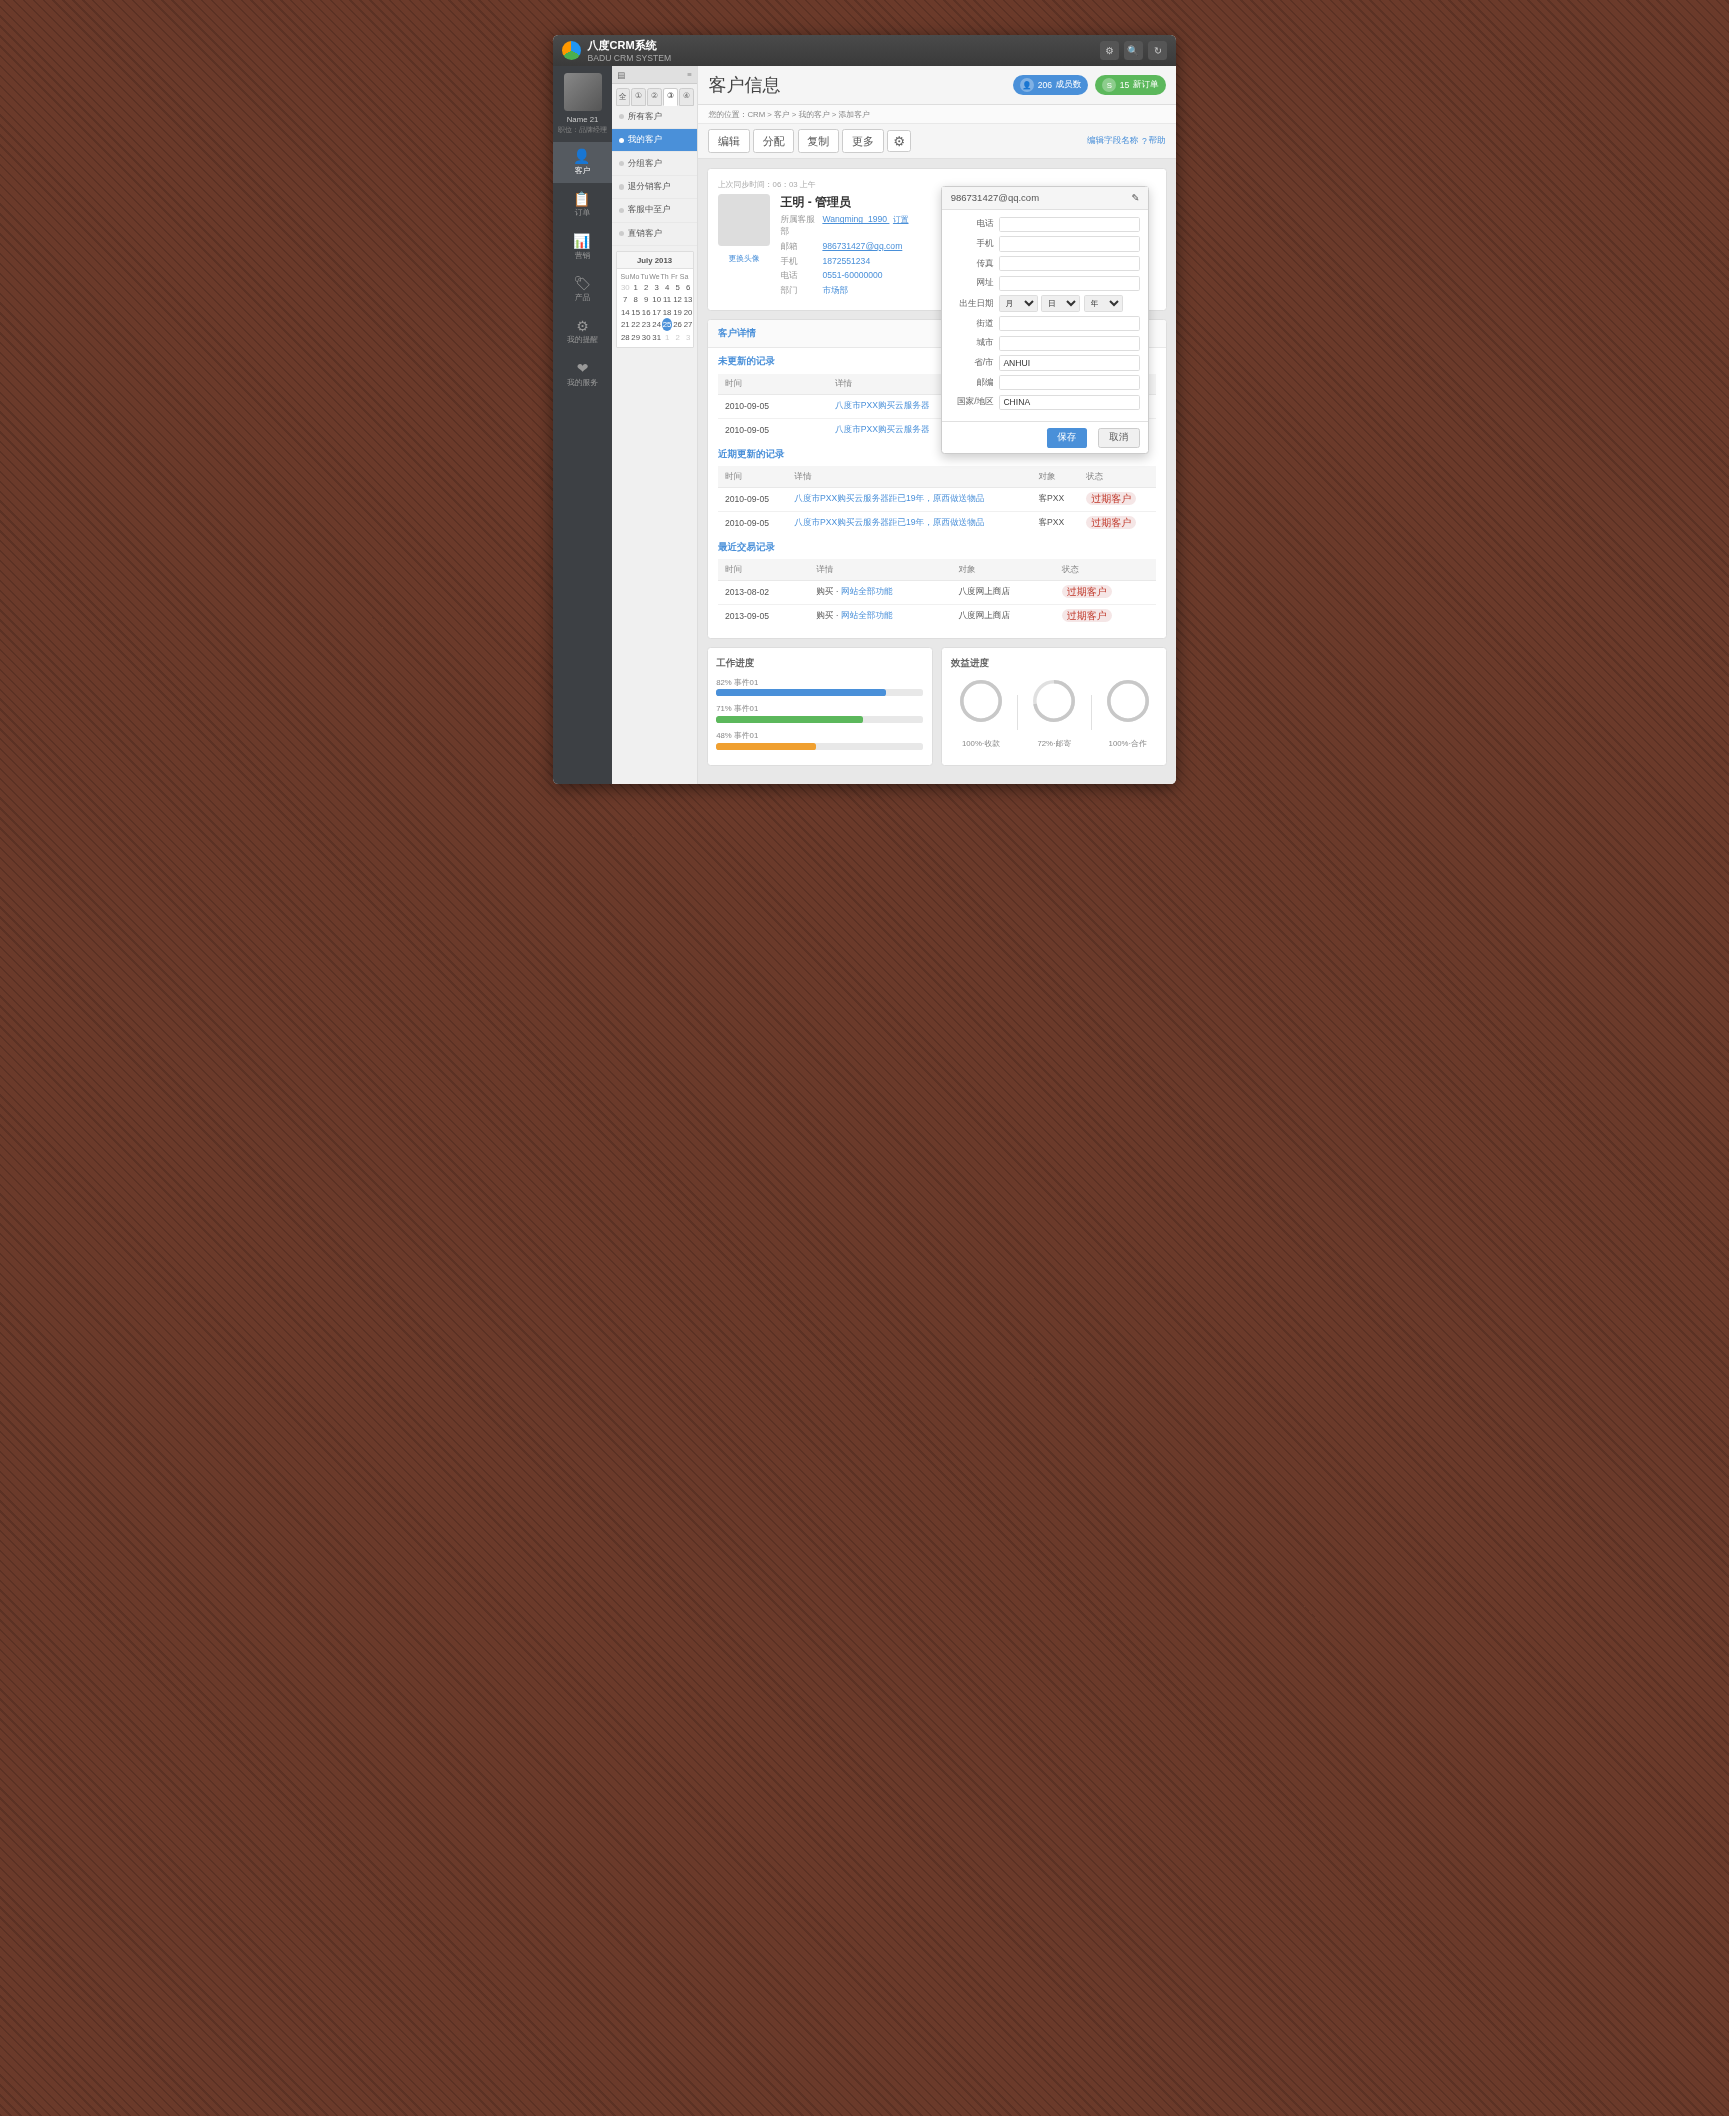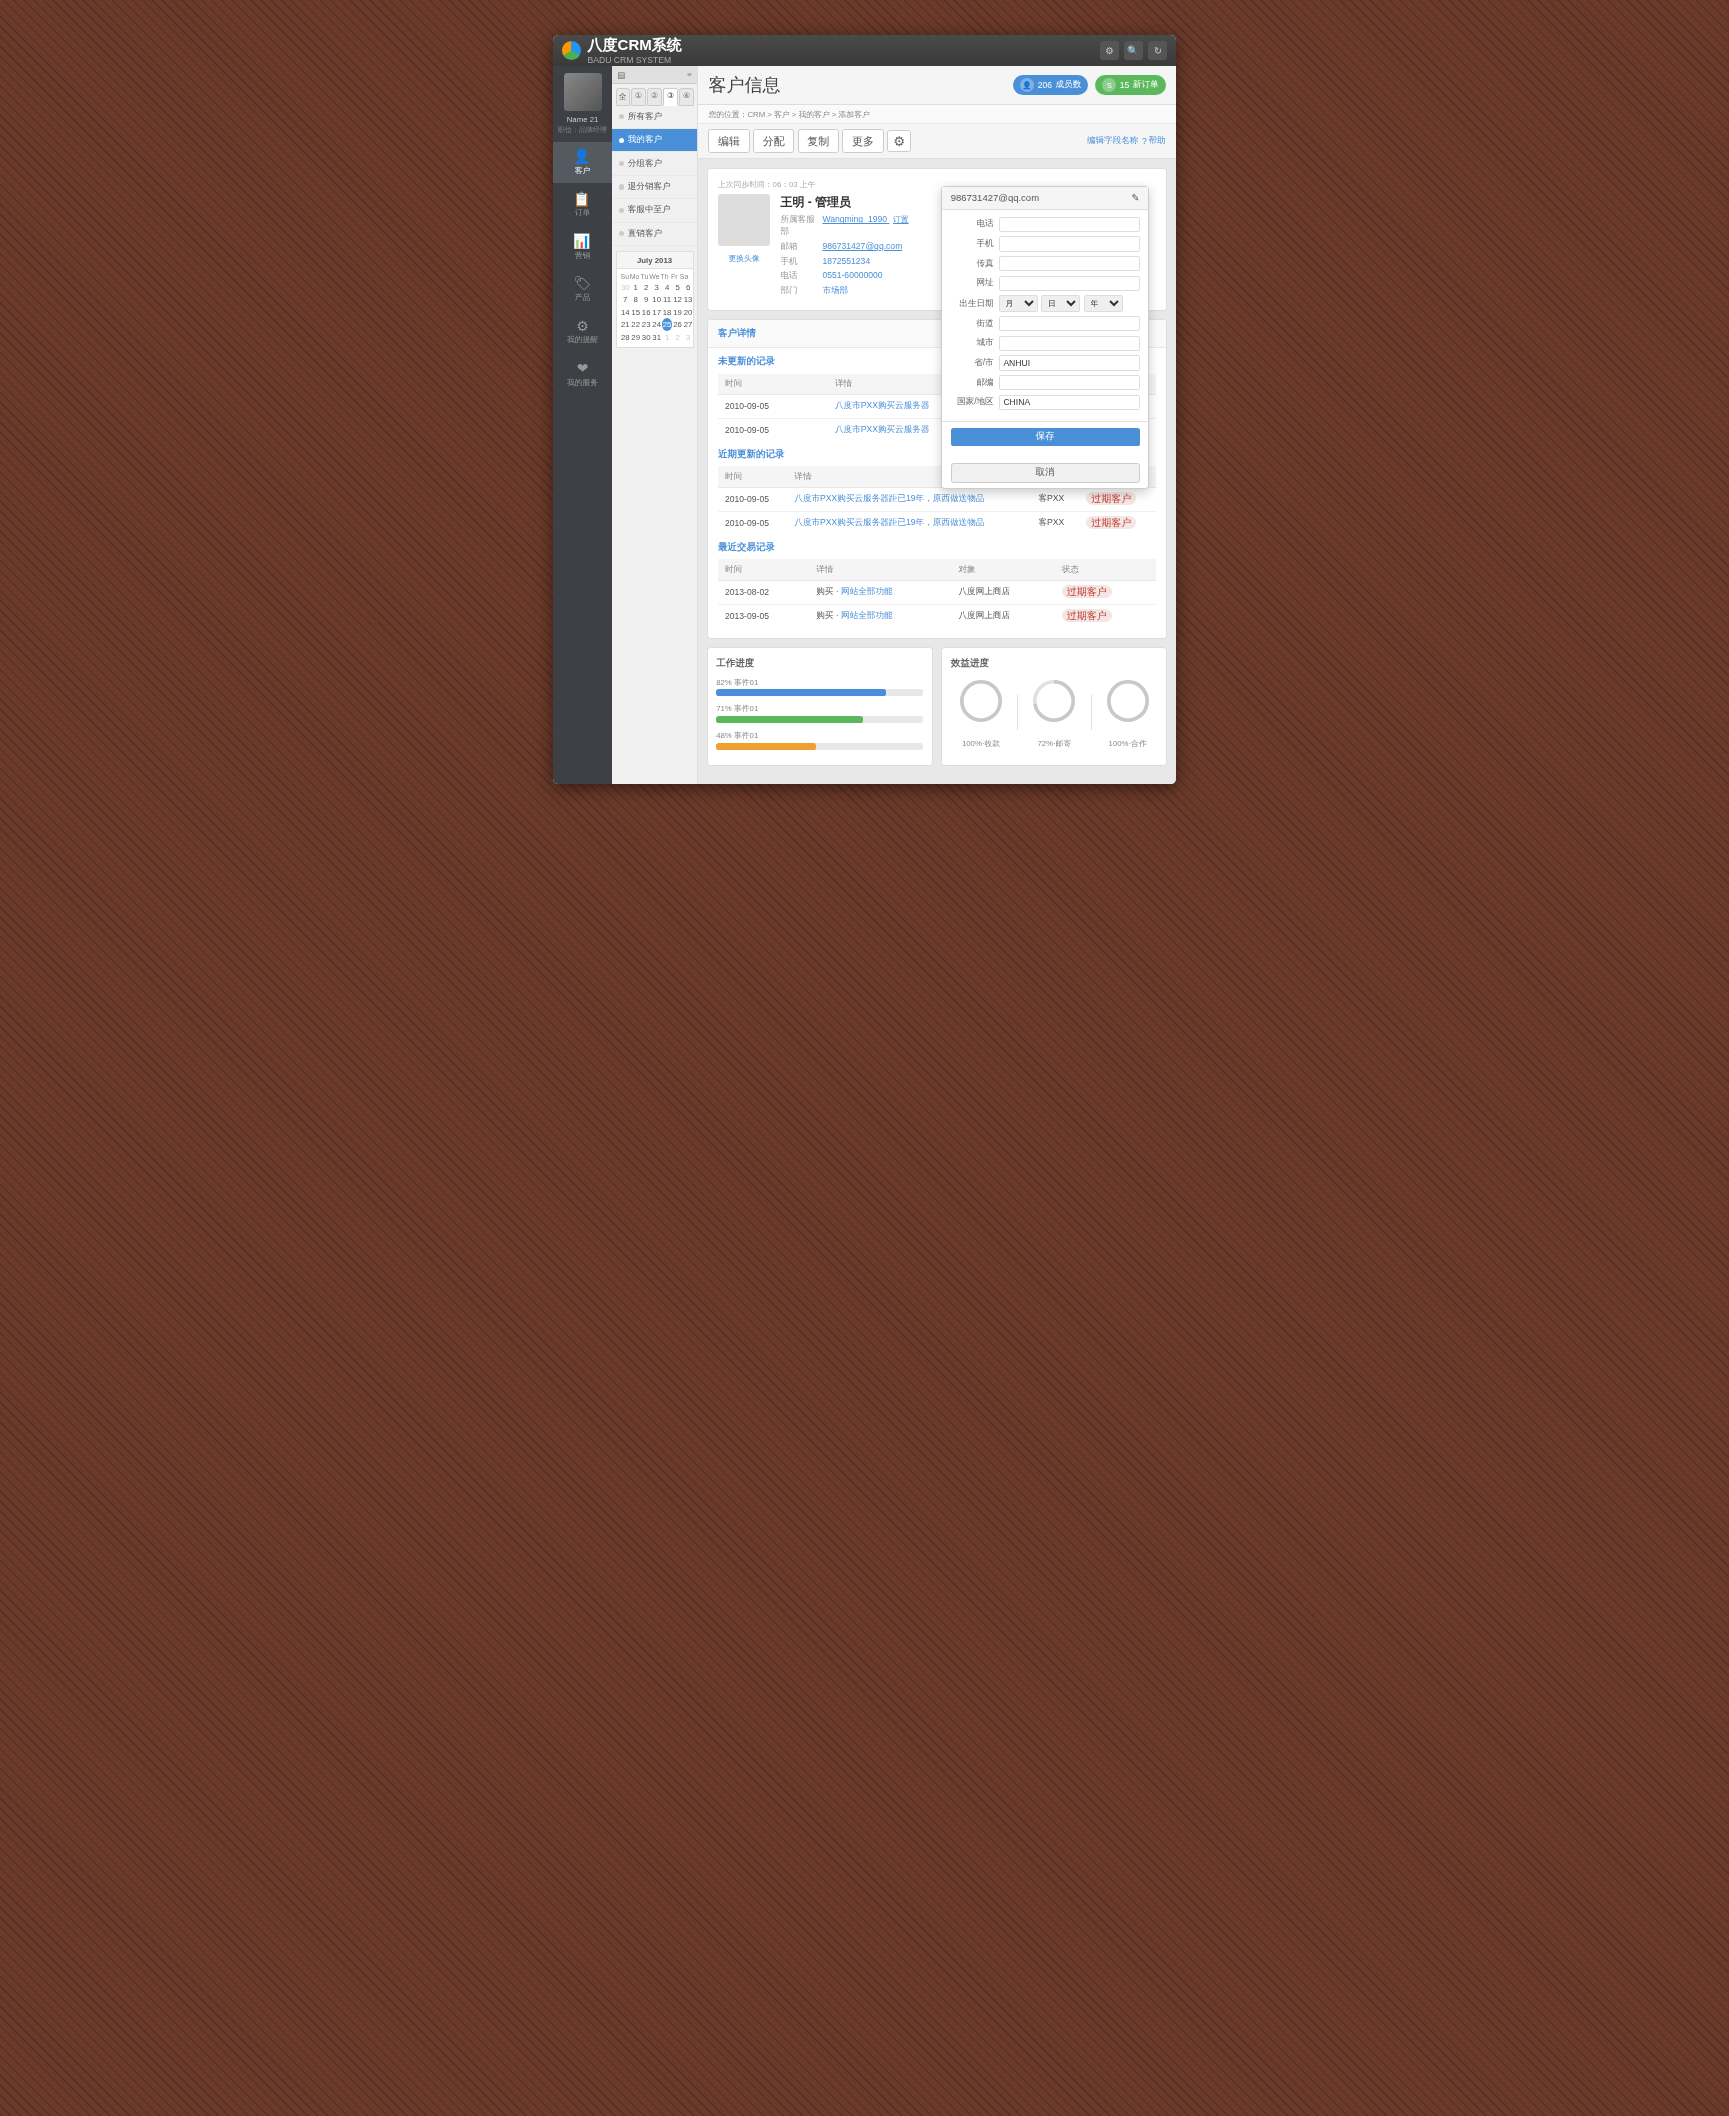--- a/index.html
+++ b/index.html
@@ -38,21 +38,21 @@
     }
     .title-bar-logo {
       width: 19px;
       height: 19px;
       border-radius: 50%;
       background: conic-gradient(#2196F3 0deg 120deg, #4CAF50 120deg 240deg, #FF9800 240deg 360deg);
       flex-shrink: 0;
     }
     .title-bar-text {
       color: #fff;
-      font-size: 15px;
+      font-size: 11px;
       font-weight: bold;
       flex: 1;
     }
     .title-bar-subtitle {
       color: #aaa;
       font-size: 8.6px;
     }
     .title-bar-actions {
       display: flex;
       gap: 5.2px;
@@ -426,23 +426,22 @@
       border-radius: 1.7px;
       padding: 1.7px 1.7px;
       font-size: 7.8px;
       color: #333;
       width: 39px;
     }
     .edit-modal-footer {
       padding: 5.2px 8.6px;
       border-top: 0.9px solid #e0e0e0;
       display: flex;
-      gap: 17px;
+      gap: 11px;
       justify-content: flex-end;
-      flex-direction: column;
     }
     .btn-save {
       padding: 2.6px 10.4px;
       background: #4a90d9;
       color: #fff;
       border: none;
       border-radius: 2.6px;
       cursor: pointer;
       font-size: 9.5px;
     }

